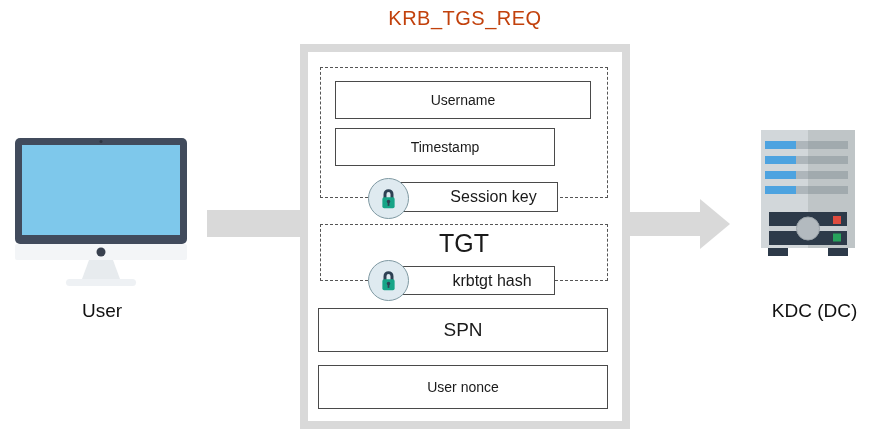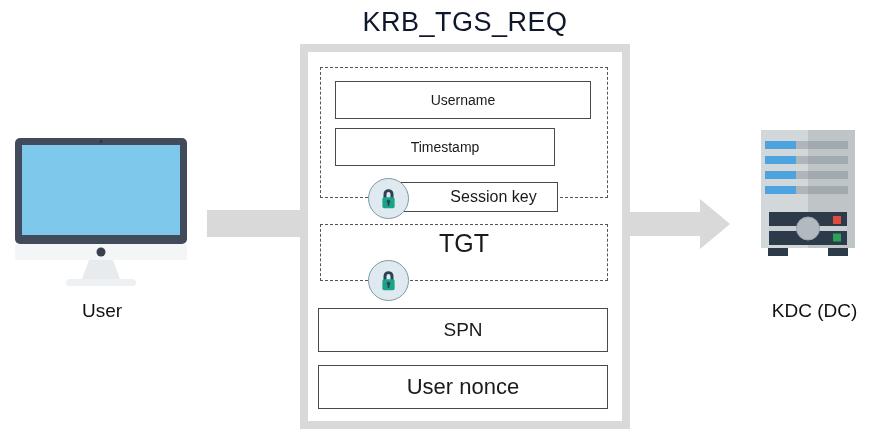--- a/index.html
+++ b/index.html
@@ -1,35 +1,35 @@
 <!DOCTYPE html>
 <html><head>
 <meta charset="utf-8">
 <style>
   html,body{margin:0;padding:0;background:#ffffff;}
   body{font-family:"Liberation Sans", sans-serif;color:#1a1a1a;}
   .stage{position:relative;width:872px;height:442px;background:#ffffff;overflow:hidden;}
 
   .title{position:absolute;left:300px;top:7px;width:330px;text-align:center;
-         font-size:27px;letter-spacing:.5px;color:#0f172a;}
+         font-size:20px;letter-spacing:.5px;color:#c2410c;}
 
   .outer-box{position:absolute;left:300px;top:44px;width:330px;height:385px;
              box-sizing:border-box;border:8px solid #d9d9d9;background:#fff;}
 
   .dashed-box{position:absolute;box-sizing:border-box;border:1px dashed #555;background:transparent;}
   .dashed-a{left:320px;top:67px;width:288px;height:131px;}
   .dashed-b{left:320px;top:224px;width:288px;height:57px;}
   .dashed-b .inner-label{padding-top:4px;}
 
   .field-box{position:absolute;box-sizing:border-box;border:1px solid #4a4a4a;background:#fff;
              display:flex;align-items:center;justify-content:center;font-size:14px;}
   .fb-username{left:335px;top:81px;width:256px;height:38px;}
   .fb-timestamp{left:335px;top:128px;width:220px;height:38px;}
   .fb-spn{left:318px;top:308px;width:290px;height:44px;font-size:19px;}
-  .fb-nonce{left:318px;top:365px;width:290px;height:44px;font-size:22px;}
+  .fb-nonce{left:318px;top:365px;width:290px;height:44px;font-size:14px;}
 
   .inner-label{text-align:center;font-size:25px;}
 
   .key-box{position:absolute;box-sizing:border-box;border:1px solid #4a4a4a;background:#fff;
            display:flex;align-items:center;justify-content:center;font-size:16px;
            padding-left:45px;z-index:2;}
   .kb-session{left:384px;top:182px;width:174px;height:30px;}
   .kb-krbtgt{left:384px;top:266px;width:171px;height:29px;}
 
   .lock-circle{position:absolute;width:41px;height:41px;border-radius:50%;
@@ -110,20 +110,21 @@
       <path d="M8 13 V8 a4 4 0 0 1 8 0 v5" fill="none" stroke="#2e4153" stroke-width="3.4"></path>
       <rect x="5" y="11.5" width="14" height="12.5" rx="2" fill="#17a487"></rect>
       <circle cx="12" cy="16.5" r="2" fill="#2e4153"></circle>
       <rect x="11" y="17.2" width="2" height="4.2" fill="#2e4153"></rect>
     </svg>
   </div>
 
   <div class="dashed-box dashed-b">
     <div class="inner-label">TGT</div>
   </div>
+  <div class="key-box kb-krbtgt">krbtgt hash</div>
   <div class="lock-circle lc-krbtgt">
     <svg width="21" height="23" viewBox="0 0 24 26">
       <path d="M8 13 V8 a4 4 0 0 1 8 0 v5" fill="none" stroke="#2e4153" stroke-width="3.4"></path>
       <rect x="5" y="11.5" width="14" height="12.5" rx="2" fill="#17a487"></rect>
       <circle cx="12" cy="16.5" r="2" fill="#2e4153"></circle>
       <rect x="11" y="17.2" width="2" height="4.2" fill="#2e4153"></rect>
     </svg>
   </div>
 
   <div class="field-box fb-spn">SPN</div>

